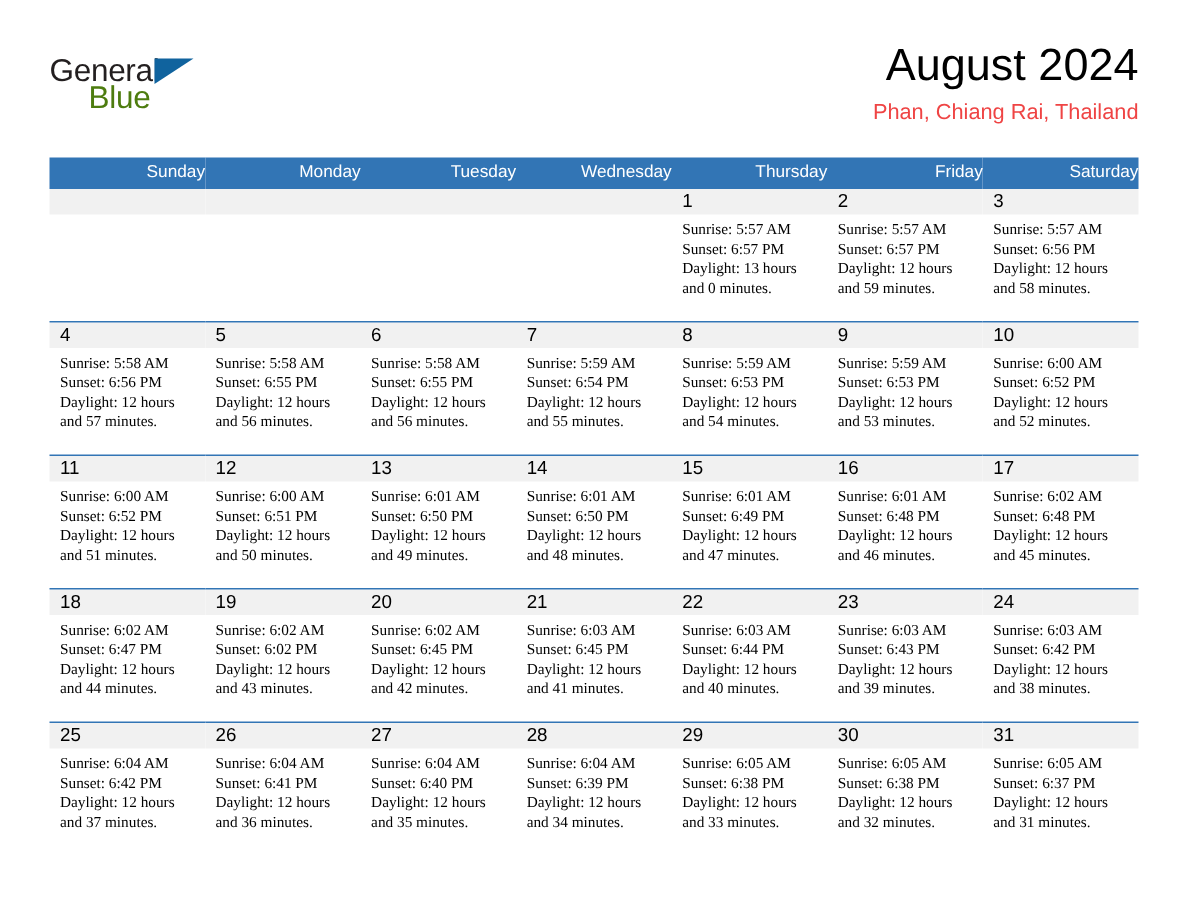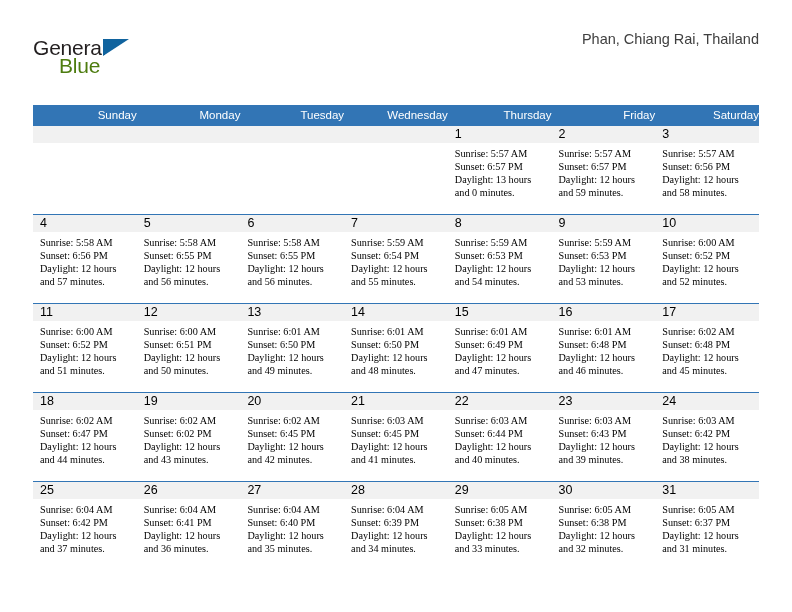--- a/index.html
+++ b/index.html
@@ -72,21 +72,21 @@
   }
   .cal-title {
     font-size: 30px;
     font-weight: normal;
     color: #000000;
     line-height: 36px;
     white-space: nowrap;
   }
   .cal-subtitle {
     font-size: 14.5px;
-    color: #404040;
+    color: #ef4444;
     line-height: 22px;
     margin-top: 2px;
     white-space: nowrap;
   }
 
   
   .calendar {
     position: absolute;
     left: 33px;
     top: 105px;
@@ -147,20 +147,21 @@
 
   <div class="header">
 
     <div class="logo">
       <span class="logo-general">General</span>
       <span class="logo-tri"></span>
       <span class="logo-blue">Blue</span>
     </div>
 
     <div class="title-wrap">
+      <div class="cal-title">August 2024</div>
       <div class="cal-subtitle">Phan, Chiang Rai, Thailand</div>
     </div>
 
   </div>
 
   <div class="calendar">
     <table class="cal">
       <colgroup>
         <col>
           <col>

